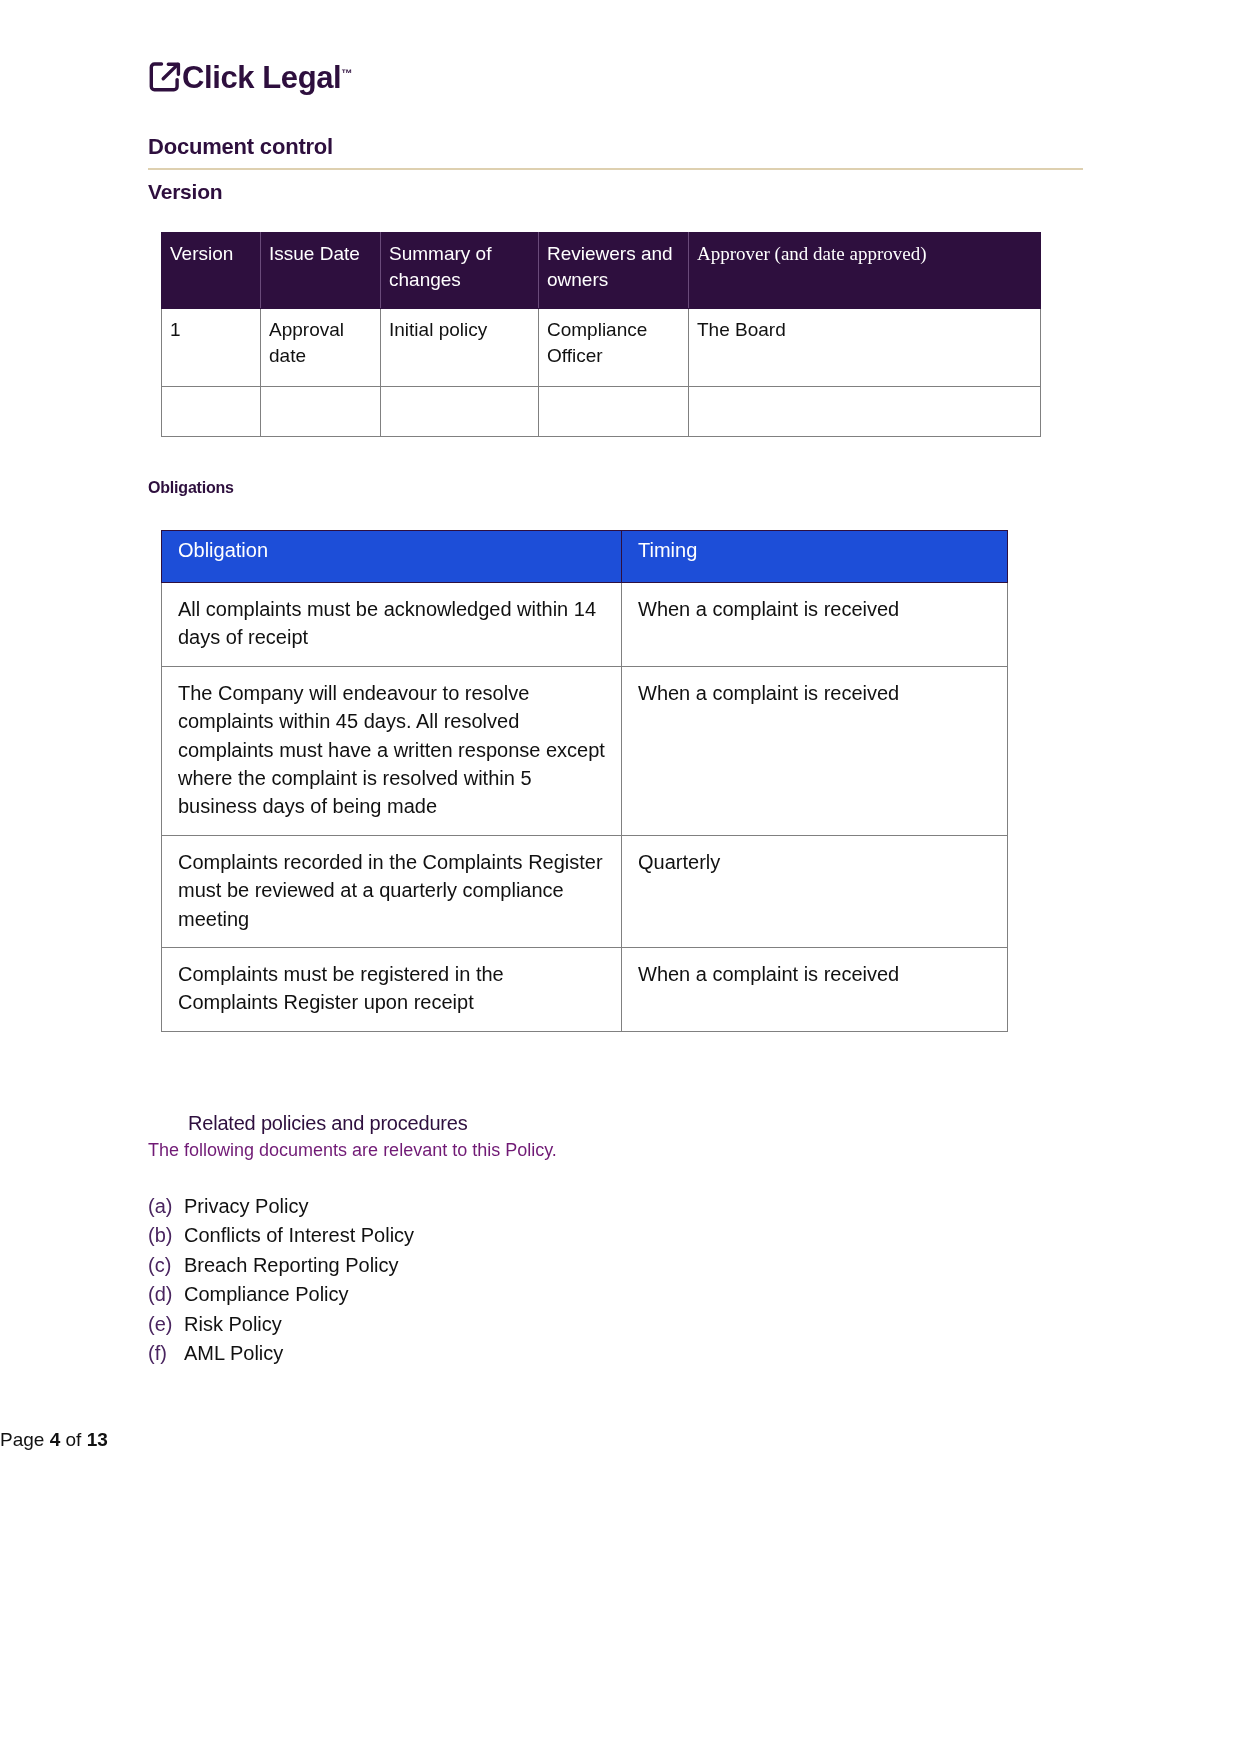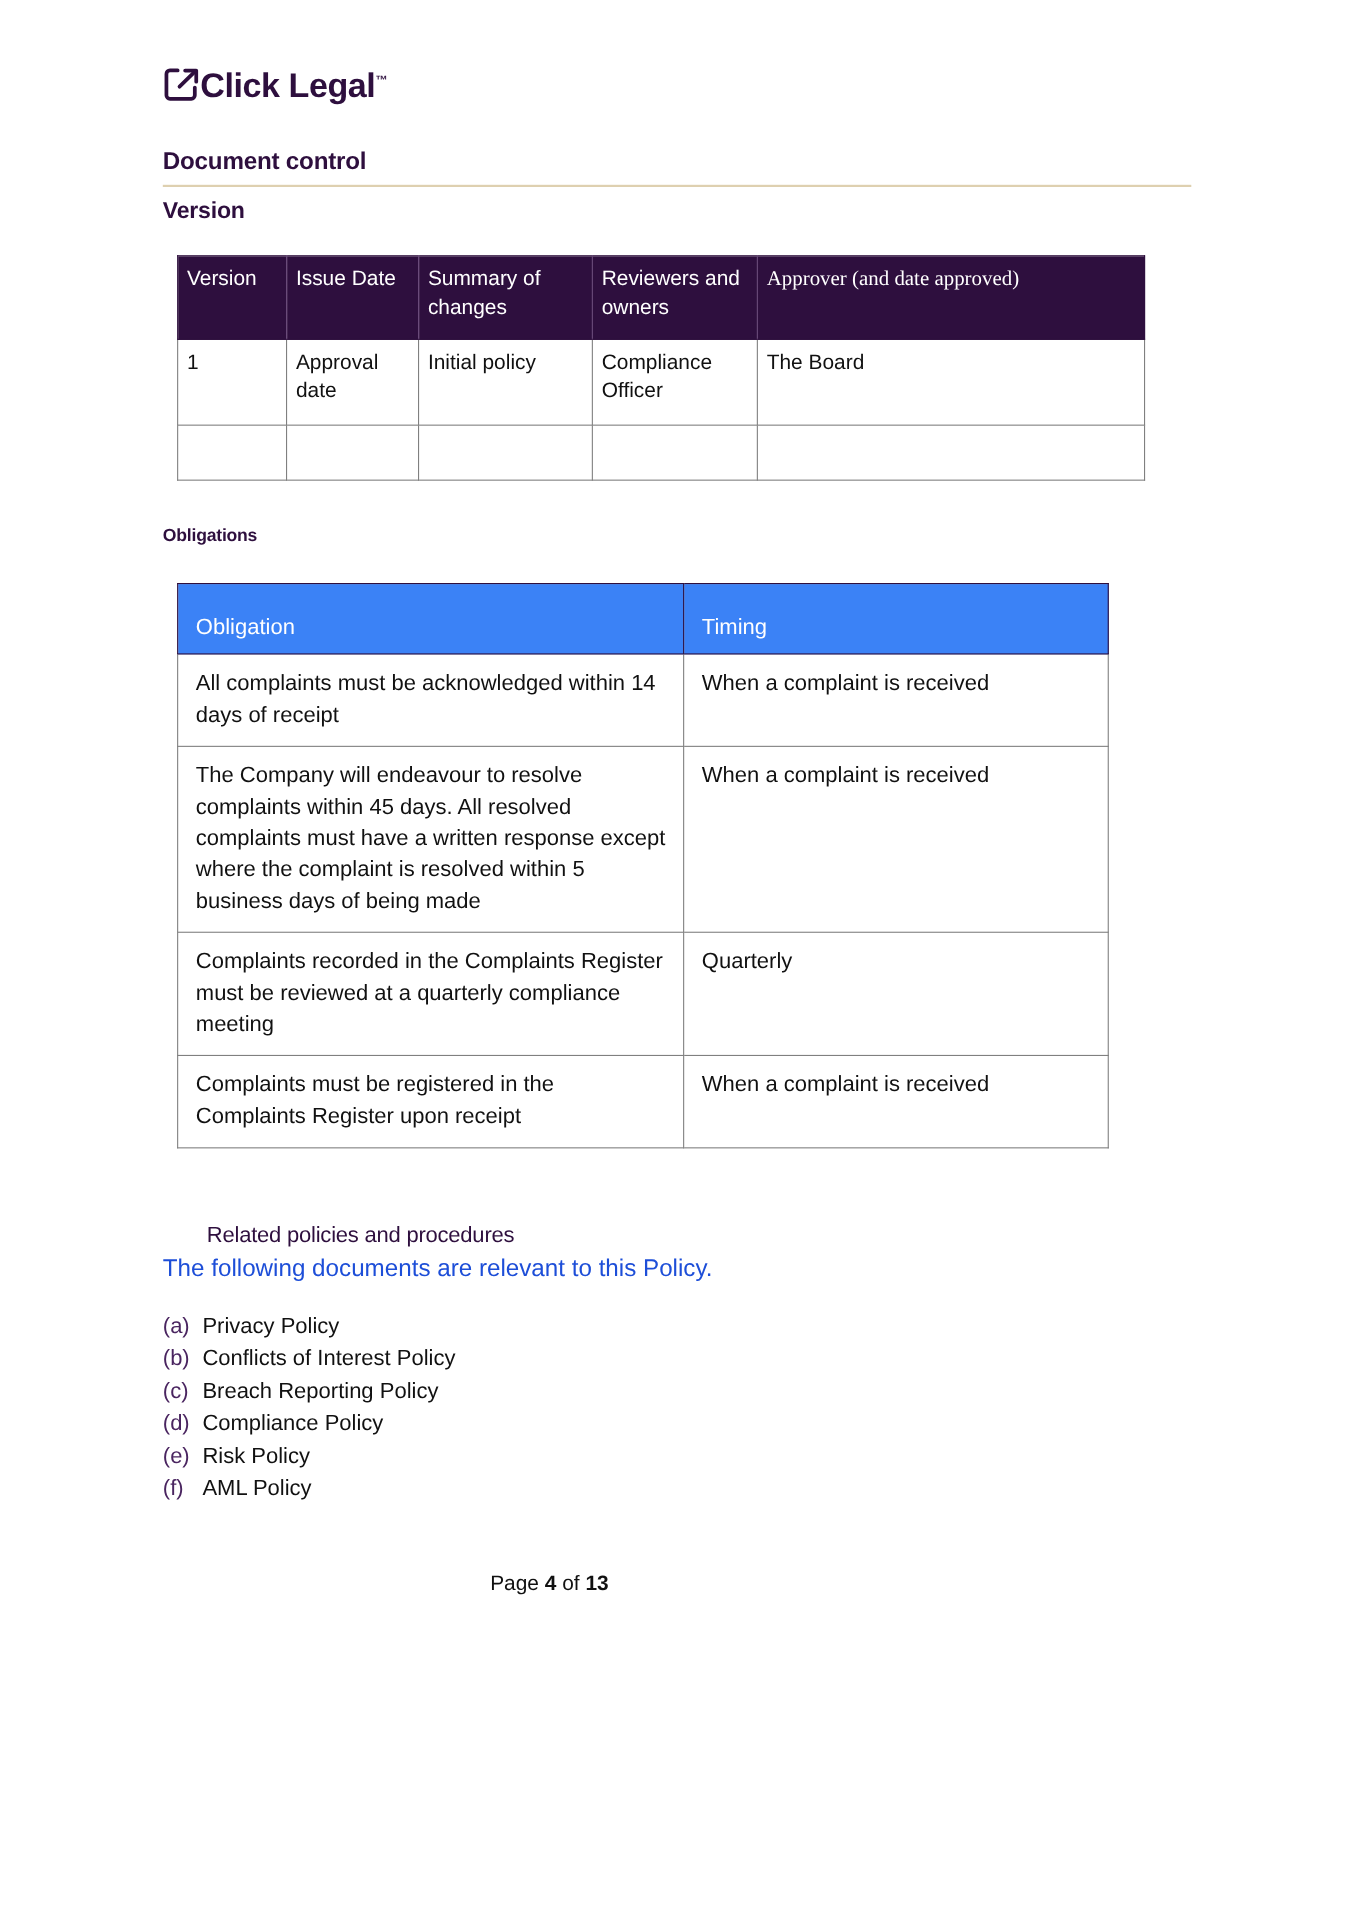--- a/index.html
+++ b/index.html
@@ -96,22 +96,22 @@
     font-size: 20px;
     font-weight: normal;
     color: #2E0F3E;
     letter-spacing: -0.2px;
     margin-left: 40px;
   }
   .related-intro {
     position: absolute;
     left: 148px;
     top: 1140px;
-    font-size: 22px;
-    color: #1d4ed8;
+    font-size: 18px;
+    color: #701a75;
   }
 
   
   .version-table {
     position: absolute;
     left: 161px;
     top: 232px;
     width: 879px;
     border-collapse: collapse;
     table-layout: fixed;
@@ -156,25 +156,25 @@
   .oblig-table td {
     border: 1px solid #808080;
     vertical-align: top;
     padding: 12px 12px 14px 16px;
     font-size: 20px;
     font-weight: normal;
     text-align: left;
     line-height: 1.42;
   }
   .oblig-table thead th {
-    background: #3b82f6;
+    background: #1d4ed8;
     color: #ffffff;
     border: 1px solid #2E0F3E;
     height: 52px;
-    padding-top: 25px;
+    padding-top: 5px;
     padding-bottom: 10px;
   }
   .ob-c1 { width: 460px; }
   .ob-c2 { width: 386px; }
   .oblig-table tbody td { background: #ffffff; color: #111; }
 
   
   .policy-list {
     position: absolute;
     left: 148px;
@@ -197,21 +197,21 @@
     display: inline-block;
   }
   .policy-label { color: #111; }
 
   
   .footer {
     position: absolute;
     left: 0;
     top: 1429px;
     width: 999px;
-    text-align: center;
+    text-align: left;
     font-size: 19px;
     color: #111;
   }
   .footer b { font-weight: bold; }
 </style>
 </head>
 <body>
 
 <div class="page">
 

